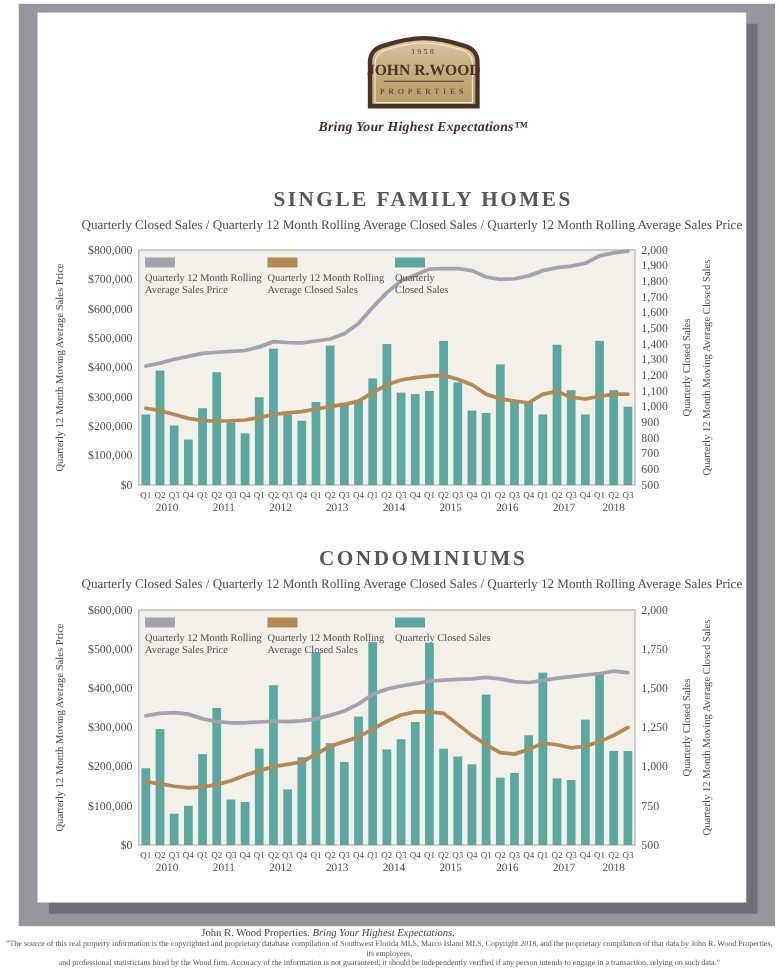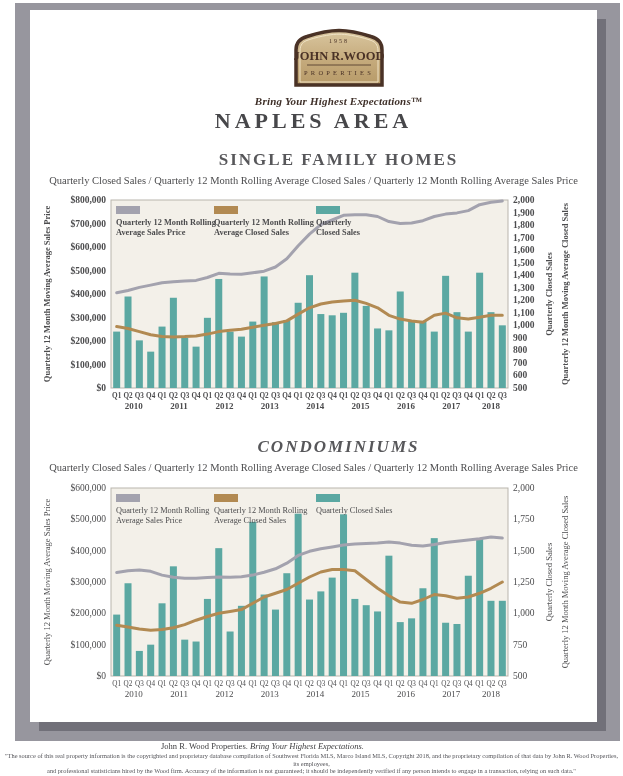--- a/index.html
+++ b/index.html
@@ -12,21 +12,21 @@
     position:absolute;left:30px;top:10px;width:567px;height:712px;background:#ffffff;
     box-shadow:9px 9px 0 0 #717079;
   }
   .logo-wrap{position:absolute;left:0;top:16px;width:617px;text-align:center;}
   .plaque{display:inline-block;position:relative;width:96px;height:62px;}
   .tagline{margin-top:3px;font-size:11px;font-style:italic;font-weight:bold;color:#3f3029;letter-spacing:.2px;}
   .region-title{position:absolute;left:0;top:98px;width:567px;text-align:center;
     font-size:22px;font-weight:bold;letter-spacing:4px;color:#47474a;}
   .section-title{position:absolute;left:0;width:567px;text-align:center;
     font-size:17px;font-weight:bold;letter-spacing:2px;color:#57575a;margin-left:25px;}
-  .section-sub{position:absolute;left:0;width:567px;text-align:center;font-size:10.5px;color:#4c4c4e;}
+  .section-sub{position:absolute;left:0;width:567px;text-align:center;font-size:10.5px;color:#4c4c4e;padding-left:16px;}
   .chart-box{position:absolute;left:6px;width:560px;height:232px;}
   .footer-credit{position:absolute;left:0;top:741px;width:525px;text-align:center;font-size:8.5px;color:#3f3f41;}
   .footer-credit i{font-style:italic;}
   .footer-disclaimer{position:absolute;left:4px;top:752px;width:615px;text-align:center;
     font-size:6.4px;line-height:7.6px;color:#55555a;}
   svg text{font-family:"Liberation Serif","DejaVu Serif",serif;}
 </style>
 </head>
 <body>
 
@@ -48,25 +48,24 @@
         <path d="M9,56 L9,25 C9,18.5 12,15.5 18,13.7 C31,9.6 41.5,8.2 48,8.2 C54.5,8.2 65,9.6 78,13.7 C84,15.5 87,18.5 87,25 L87,56 Z" fill="none" stroke="#f0e3c6" stroke-width="1"></path>
         <text x="48" y="17" text-anchor="middle" font-size="6" letter-spacing="2" fill="#4a3226">1958</text>
         <text x="48" y="34" text-anchor="middle" font-size="12.5" font-weight="bold" fill="#4a3226">JOHN R.WOOD</text>
         <line x1="16" y1="39" x2="80" y2="39" stroke="#4a3226" stroke-width="0.8"></line>
         <text x="48" y="49" text-anchor="middle" font-size="6.5" letter-spacing="3.2" fill="#4a3226">PROPERTIES</text>
       </svg>
     </div>
     <div class="tagline">Bring Your Highest Expectations™</div>
   </div>
 
-  <div class="region-title">NAPLES AREA</div>
 
   <div class="section-title" style="top:140px;">SINGLE FAMILY HOMES</div>
   <div class="section-sub" style="top:165px;">Quarterly Closed Sales / Quarterly 12 Month Rolling Average Closed Sales / Quarterly 12 Month Rolling Average Sales Price</div>
-  <div class="chart-box" style="top:182px;font-weight:bold;"><svg width="560" height="232" viewBox="0 0 560 232">
+  <div class="chart-box" style="top:182px;"><svg width="560" height="232" viewBox="0 0 560 232">
         <rect x="75" y="8" width="397" height="188" fill="#f3f0e9" stroke="#b9b5ad" stroke-width="1"></rect>
         <text x="70" y="11" font-size="9.5" fill="#4c4c4e" text-anchor="end">$800,000</text>
         <text x="70" y="34.5" font-size="9.5" fill="#4c4c4e" text-anchor="end">$700,000</text>
         <text x="70" y="58" font-size="9.5" fill="#4c4c4e" text-anchor="end">$600,000</text>
         <text x="70" y="81.5" font-size="9.5" fill="#4c4c4e" text-anchor="end">$500,000</text>
         <text x="70" y="105" font-size="9.5" fill="#4c4c4e" text-anchor="end">$400,000</text>
         <text x="70" y="128.5" font-size="9.5" fill="#4c4c4e" text-anchor="end">$300,000</text>
         <text x="70" y="152" font-size="9.5" fill="#4c4c4e" text-anchor="end">$200,000</text>
         <text x="70" y="175.5" font-size="9.5" fill="#4c4c4e" text-anchor="end">$100,000</text>
         <text x="70" y="199" font-size="9.5" fill="#4c4c4e" text-anchor="end">$0</text>
@@ -174,21 +173,21 @@
         <text x="80" y="33" font-size="8.3" fill="#4c4c4e">Quarterly 12 Month Rolling</text>
         <text x="80" y="42.5" font-size="8.3" fill="#4c4c4e">Average Sales Price</text>
         <rect x="178" y="14" width="24" height="8" fill="#b28a52"></rect>
         <text x="178" y="33" font-size="8.3" fill="#4c4c4e">Quarterly 12 Month Rolling</text>
         <text x="178" y="42.5" font-size="8.3" fill="#4c4c4e">Average Closed Sales</text>
         <rect x="280" y="14" width="24" height="8" fill="#5ba8a2"></rect>
         <text x="280" y="33" font-size="8.3" fill="#4c4c4e">Quarterly</text>
         <text x="280" y="42.5" font-size="8.3" fill="#4c4c4e">Closed Sales</text>
       </svg></div>
 
-  <div class="section-title" style="top:427px;font-style:italic;">CONDOMINIUMS</div>
+  <div class="section-title" style="top:427px;">CONDOMINIUMS</div>
   <div class="section-sub" style="top:452px;">Quarterly Closed Sales / Quarterly 12 Month Rolling Average Closed Sales / Quarterly 12 Month Rolling Average Sales Price</div>
   <div class="chart-box" style="top:470px;"><svg width="560" height="232" viewBox="0 0 560 232">
         <rect x="75" y="8" width="397" height="188" fill="#f3f0e9" stroke="#b9b5ad" stroke-width="1"></rect>
         <text x="70" y="11" font-size="9.5" fill="#4c4c4e" text-anchor="end">$600,000</text>
         <text x="70" y="42.33333333333333" font-size="9.5" fill="#4c4c4e" text-anchor="end">$500,000</text>
         <text x="70" y="73.66666666666666" font-size="9.5" fill="#4c4c4e" text-anchor="end">$400,000</text>
         <text x="70" y="105" font-size="9.5" fill="#4c4c4e" text-anchor="end">$300,000</text>
         <text x="70" y="136.33333333333331" font-size="9.5" fill="#4c4c4e" text-anchor="end">$200,000</text>
         <text x="70" y="167.66666666666666" font-size="9.5" fill="#4c4c4e" text-anchor="end">$100,000</text>
         <text x="70" y="199" font-size="9.5" fill="#4c4c4e" text-anchor="end">$0</text>

